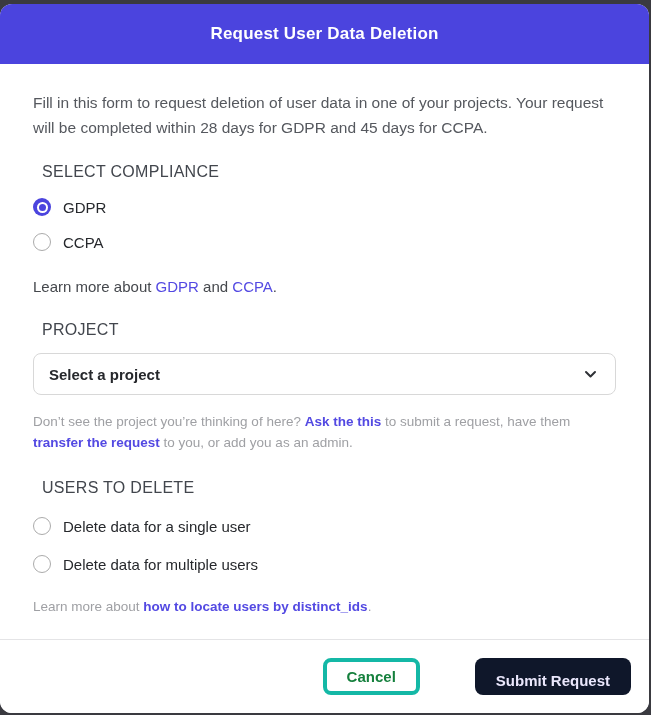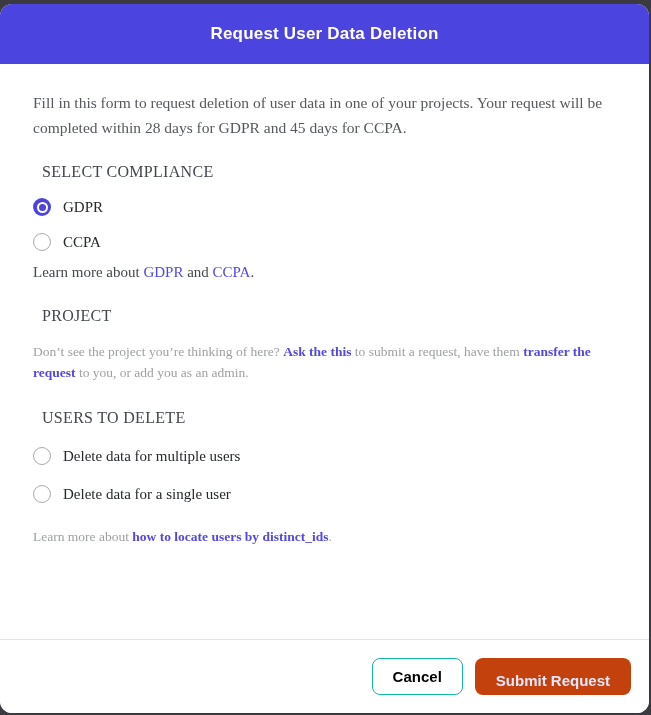--- a/index.html
+++ b/index.html
@@ -30,21 +30,20 @@
   .modal-title {
     color: #ffffff;
     font-size: 17px;
     font-weight: 700;
     letter-spacing: 0.2px;
   }
   .modal-body {
     flex: 1 1 auto;
     padding: 26px 33px 0 33px;
     overflow: hidden;
-    font-family: Liberation Serif, serif;
   }
   .intro {
     font-size: 15.5px;
     line-height: 25px;
     color: #55585e;
   }
   .section-label {
     margin-top: 23px;
     font-size: 16px;
     color: #42464d;
@@ -84,21 +83,21 @@
     width: 7px; height: 7px;
     border-radius: 50%;
     background: #4b44de;
   }
   .radio-label {
     margin-left: 12px;
     font-size: 15px;
     color: #26282c;
   }
   .learn-more {
-    margin-top: 13px;
+    margin-top: 27px;
     font-size: 15px;
     color: #45484d;
   }
   a.link {
     color: #5349e2;
     text-decoration: none;
     cursor: pointer;
   }
   .select-box {
     margin-top: 14px;
@@ -147,29 +146,30 @@
     height: 37px;
     border-radius: 8px;
     font-family: "Liberation Sans", sans-serif;
     font-size: 15px;
     font-weight: 600;
     padding: 0 20px;
     cursor: pointer;
   }
   .btn-cancel {
     background: #ffffff;
-    border: 1px solid #14b8a6;
-    color: #000000;
+    border: 4px solid #14b8a6;
+    color: #15803d;
   }
   .btn-submit {
-    background: #c2410c;
+    background: #0f172a;
     border: none;
     color: #eae7fc;
     padding: 14px 21px;
     cursor: default;
+    margin-left: 43px;
   }
 </style>
 </head>
 <body>
 
 <div class="modal">
 
   <div class="modal-header">
     <div class="modal-title">Request User Data Deletion</div>
   </div>
@@ -187,33 +187,41 @@
 
     <div class="radio-row">
       <span class="radio"></span>
       <span class="radio-label">CCPA</span>
     </div>
 
     <div class="learn-more"><span>Learn more about </span><a class="link">GDPR</a><span> and </span><a class="link">CCPA</a><span>.</span></div>
 
     <div class="section-label gap-lg">PROJECT</div>
 
+    <div class="select-box">
+      <span class="select-value">Select a project</span>
+      <span style="display:flex;align-items:center;">
+        <svg width="13" height="9" viewBox="0 0 13 9">
+            <path d="M2 2 L6.5 6.5 L11 2" stroke="#2f3136" stroke-width="2" fill="none" stroke-linecap="round" stroke-linejoin="round"></path>
+          </svg>
+      </span>
+    </div>
 
     <div class="helper-text"><span>Don’t see the project you’re thinking of here? </span><a class="link">Ask the this</a><span> to submit a request, have them </span><a class="link">transfer the request</a><span> to you, or add you as an admin.</span></div>
 
     <div class="section-label gap-lg">USERS TO DELETE</div>
+
+    <div class="radio-row users-row">
+      <span class="radio"></span>
+      <span class="radio-label">Delete data for a single user</span>
+    </div>
 
     <div class="radio-row users-row">
       <span class="radio"></span>
       <span class="radio-label">Delete data for multiple users</span>
-    </div>
-
-    <div class="radio-row users-row">
-      <span class="radio"></span>
-      <span class="radio-label">Delete data for a single user</span>
     </div>
 
     <div class="small-learn-more"><span>Learn more about </span><a class="link">how to locate users by distinct_ids</a><span>.</span></div>
 
   </div>
 
   <div class="modal-footer">
     <button class="btn btn-cancel">Cancel</button>
     <button class="btn btn-submit" disabled="">Submit Request</button>
   </div>

